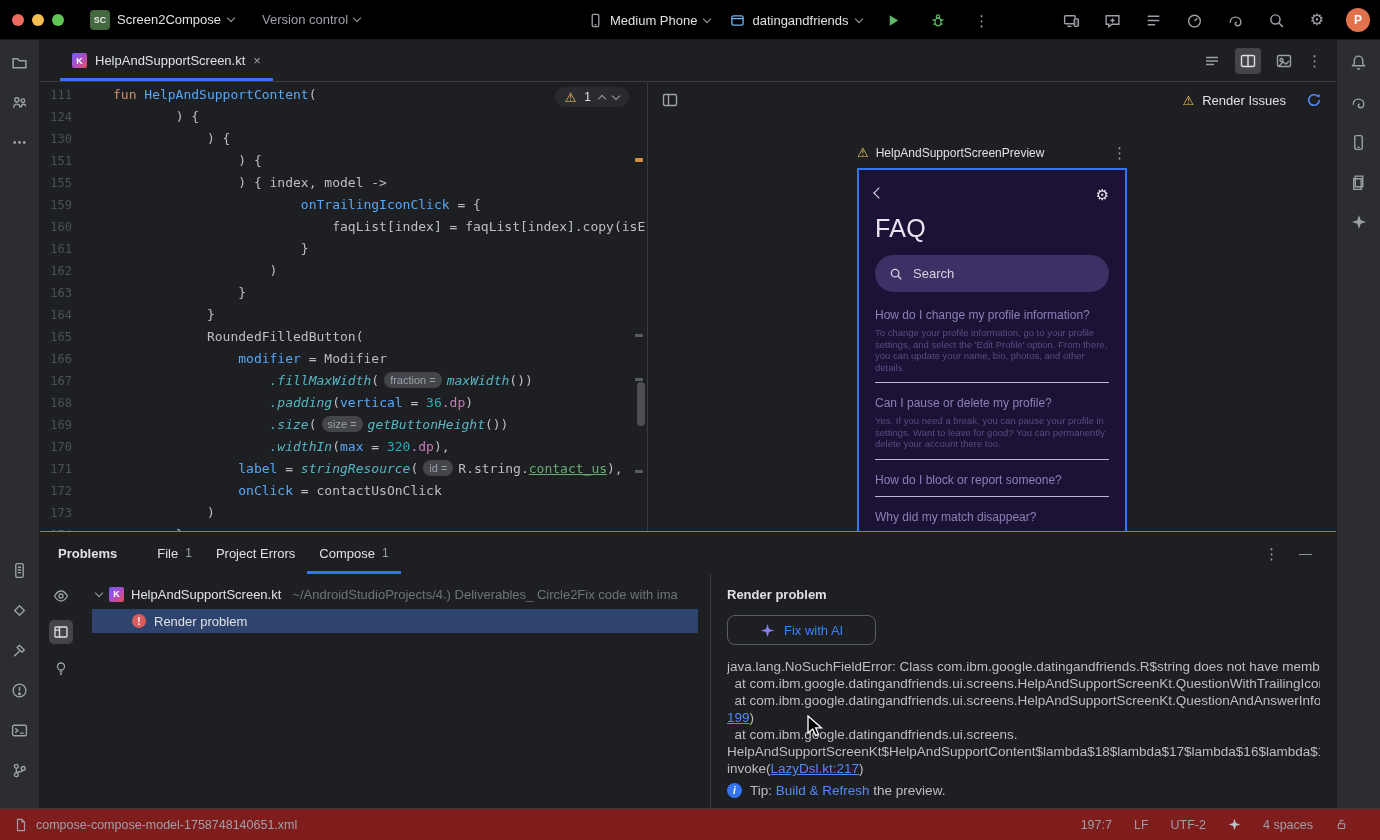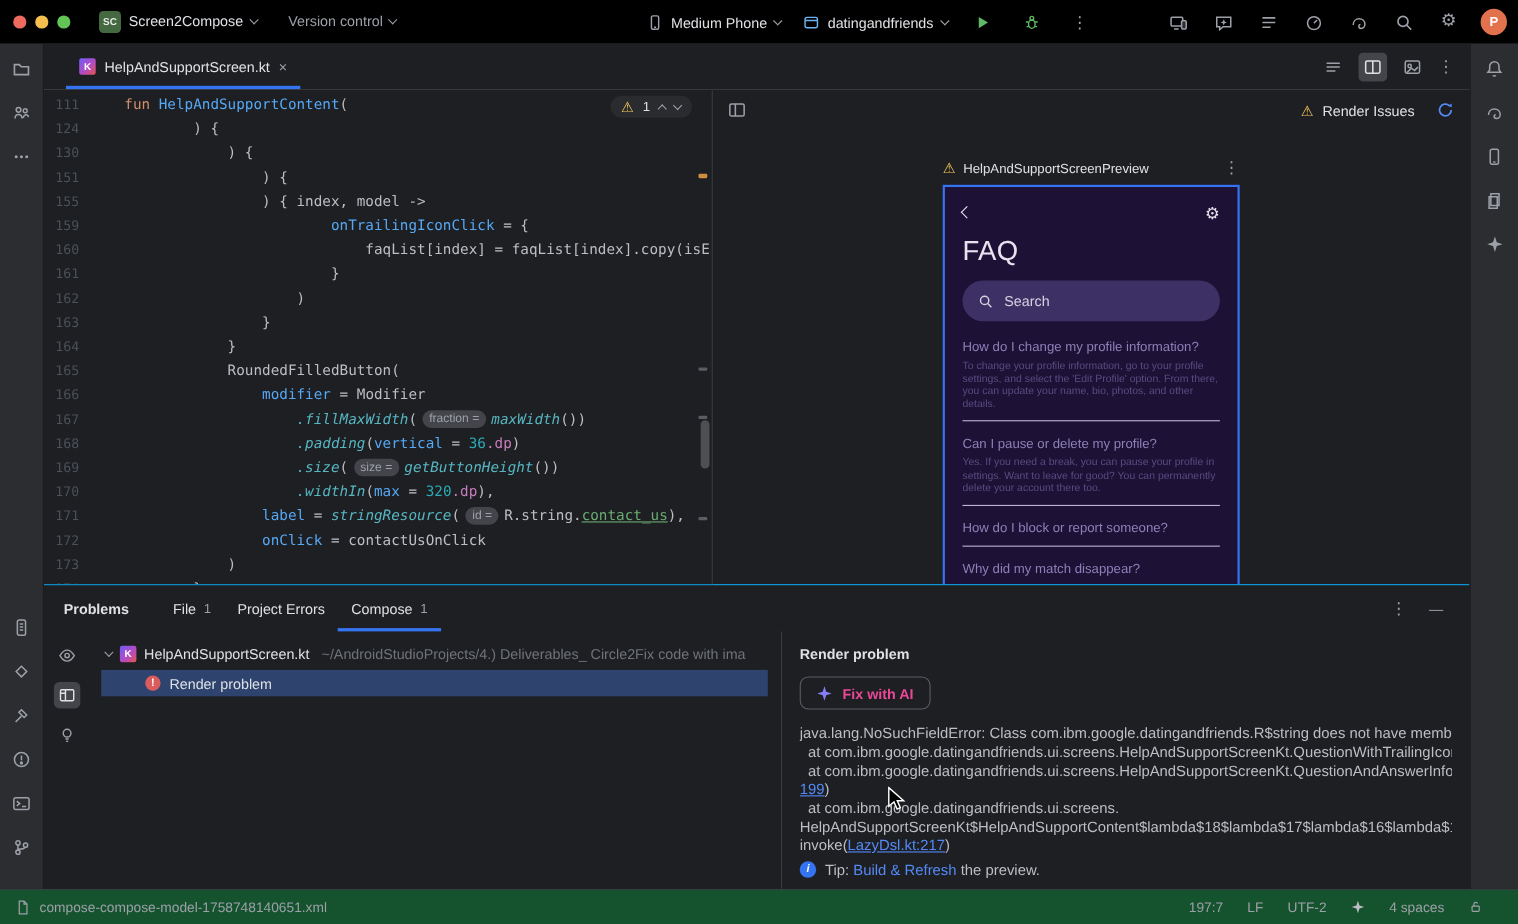--- a/index.html
+++ b/index.html
@@ -105,30 +105,30 @@
   .tools-col { width:42px; display:flex; flex-direction:column; align-items:center; padding-top:10px; gap:12px; }
   .tools-col .tbtn { width:24px; height:24px; border-radius:5px; display:flex; align-items:center; justify-content:center; }
   .tools-col .tbtn.selected { background:#43454a; }
   .tree { width:628px; padding-top:8px; }
   .tree-row1 { height:24px; display:flex; align-items:center; gap:7px; padding-left:14px; font-size:13px; white-space:nowrap; overflow:hidden; }
   .tree-path { color:#6f737a; margin-left:4px; overflow:hidden; flex:1; }
   .tree-row2 { height:24px; display:flex; align-items:center; gap:8px; background:#2e436e; margin:3px 12px 0 10px; padding-left:40px; font-size:13px; color:#dfe1e5; }
   .err-ico { width:14px; height:14px; border-radius:50%; background:#db5c5c; color:#fff; font-size:10px; font-weight:bold; display:flex; align-items:center; justify-content:center; flex:0 0 auto; }
   .detail { flex:1; border-left:1px solid #393b40; padding:13px 16px; min-width:0; overflow:hidden; }
   .detail-header { font-size:13px; font-weight:bold; color:#dfe1e5; }
-  .fix-btn { margin-top:13px; display:inline-flex; align-items:center; gap:9px; height:30px; padding:0 14px; border:1px solid #5a5d63; border-radius:8px; background:transparent; color:#ec4899; font-size:13px;font-weight:bold; }
+  .fix-btn { margin-top:13px; display:inline-flex; align-items:center; gap:9px; height:30px; padding:0 32px; border:1px solid #5a5d63; border-radius:8px; background:transparent; color:#3b82f6; font-size:13px; }
   .trace { margin-top:13px; font-size:13.5px; line-height:17px; color:#bcbec4; }
   .trace-line { white-space:pre; overflow:hidden; }
   .lnk { color:#548af7; text-decoration:underline; cursor:pointer; }
   .tip { margin-top:6px; display:flex; align-items:center; gap:8px; font-size:13.5px; color:#bcbec4; }
   .tip .lnk { text-decoration:none; }
   .info-ico { width:15px; height:15px; border-radius:50%; background:#3574f0; color:#fff; font-size:10px; font-weight:bold; font-style:italic; display:flex; align-items:center; justify-content:center; flex:0 0 auto; }
 
   
-  .statusbar { height:32px; border-top:1px solid #393b40; background:#14532d; display:flex; align-items:center; padding:0 14px; font-size:12.5px; color:#9da0a8; }
+  .statusbar { height:32px; border-top:1px solid #393b40; background:#7f1d1d; display:flex; align-items:center; padding:0 14px; font-size:12.5px; color:#9da0a8; }
   .sb-left { display:flex; align-items:center; gap:8px; overflow:hidden; }
   .sb-right { margin-left:auto; display:flex; align-items:center; gap:22px; padding-right:18px; }
 
   
   .cursor { position:absolute; left:806px; top:715px; pointer-events:none; z-index:50; }
 </style>
 </head>
 <body>
 
 <div class="titlebar">

